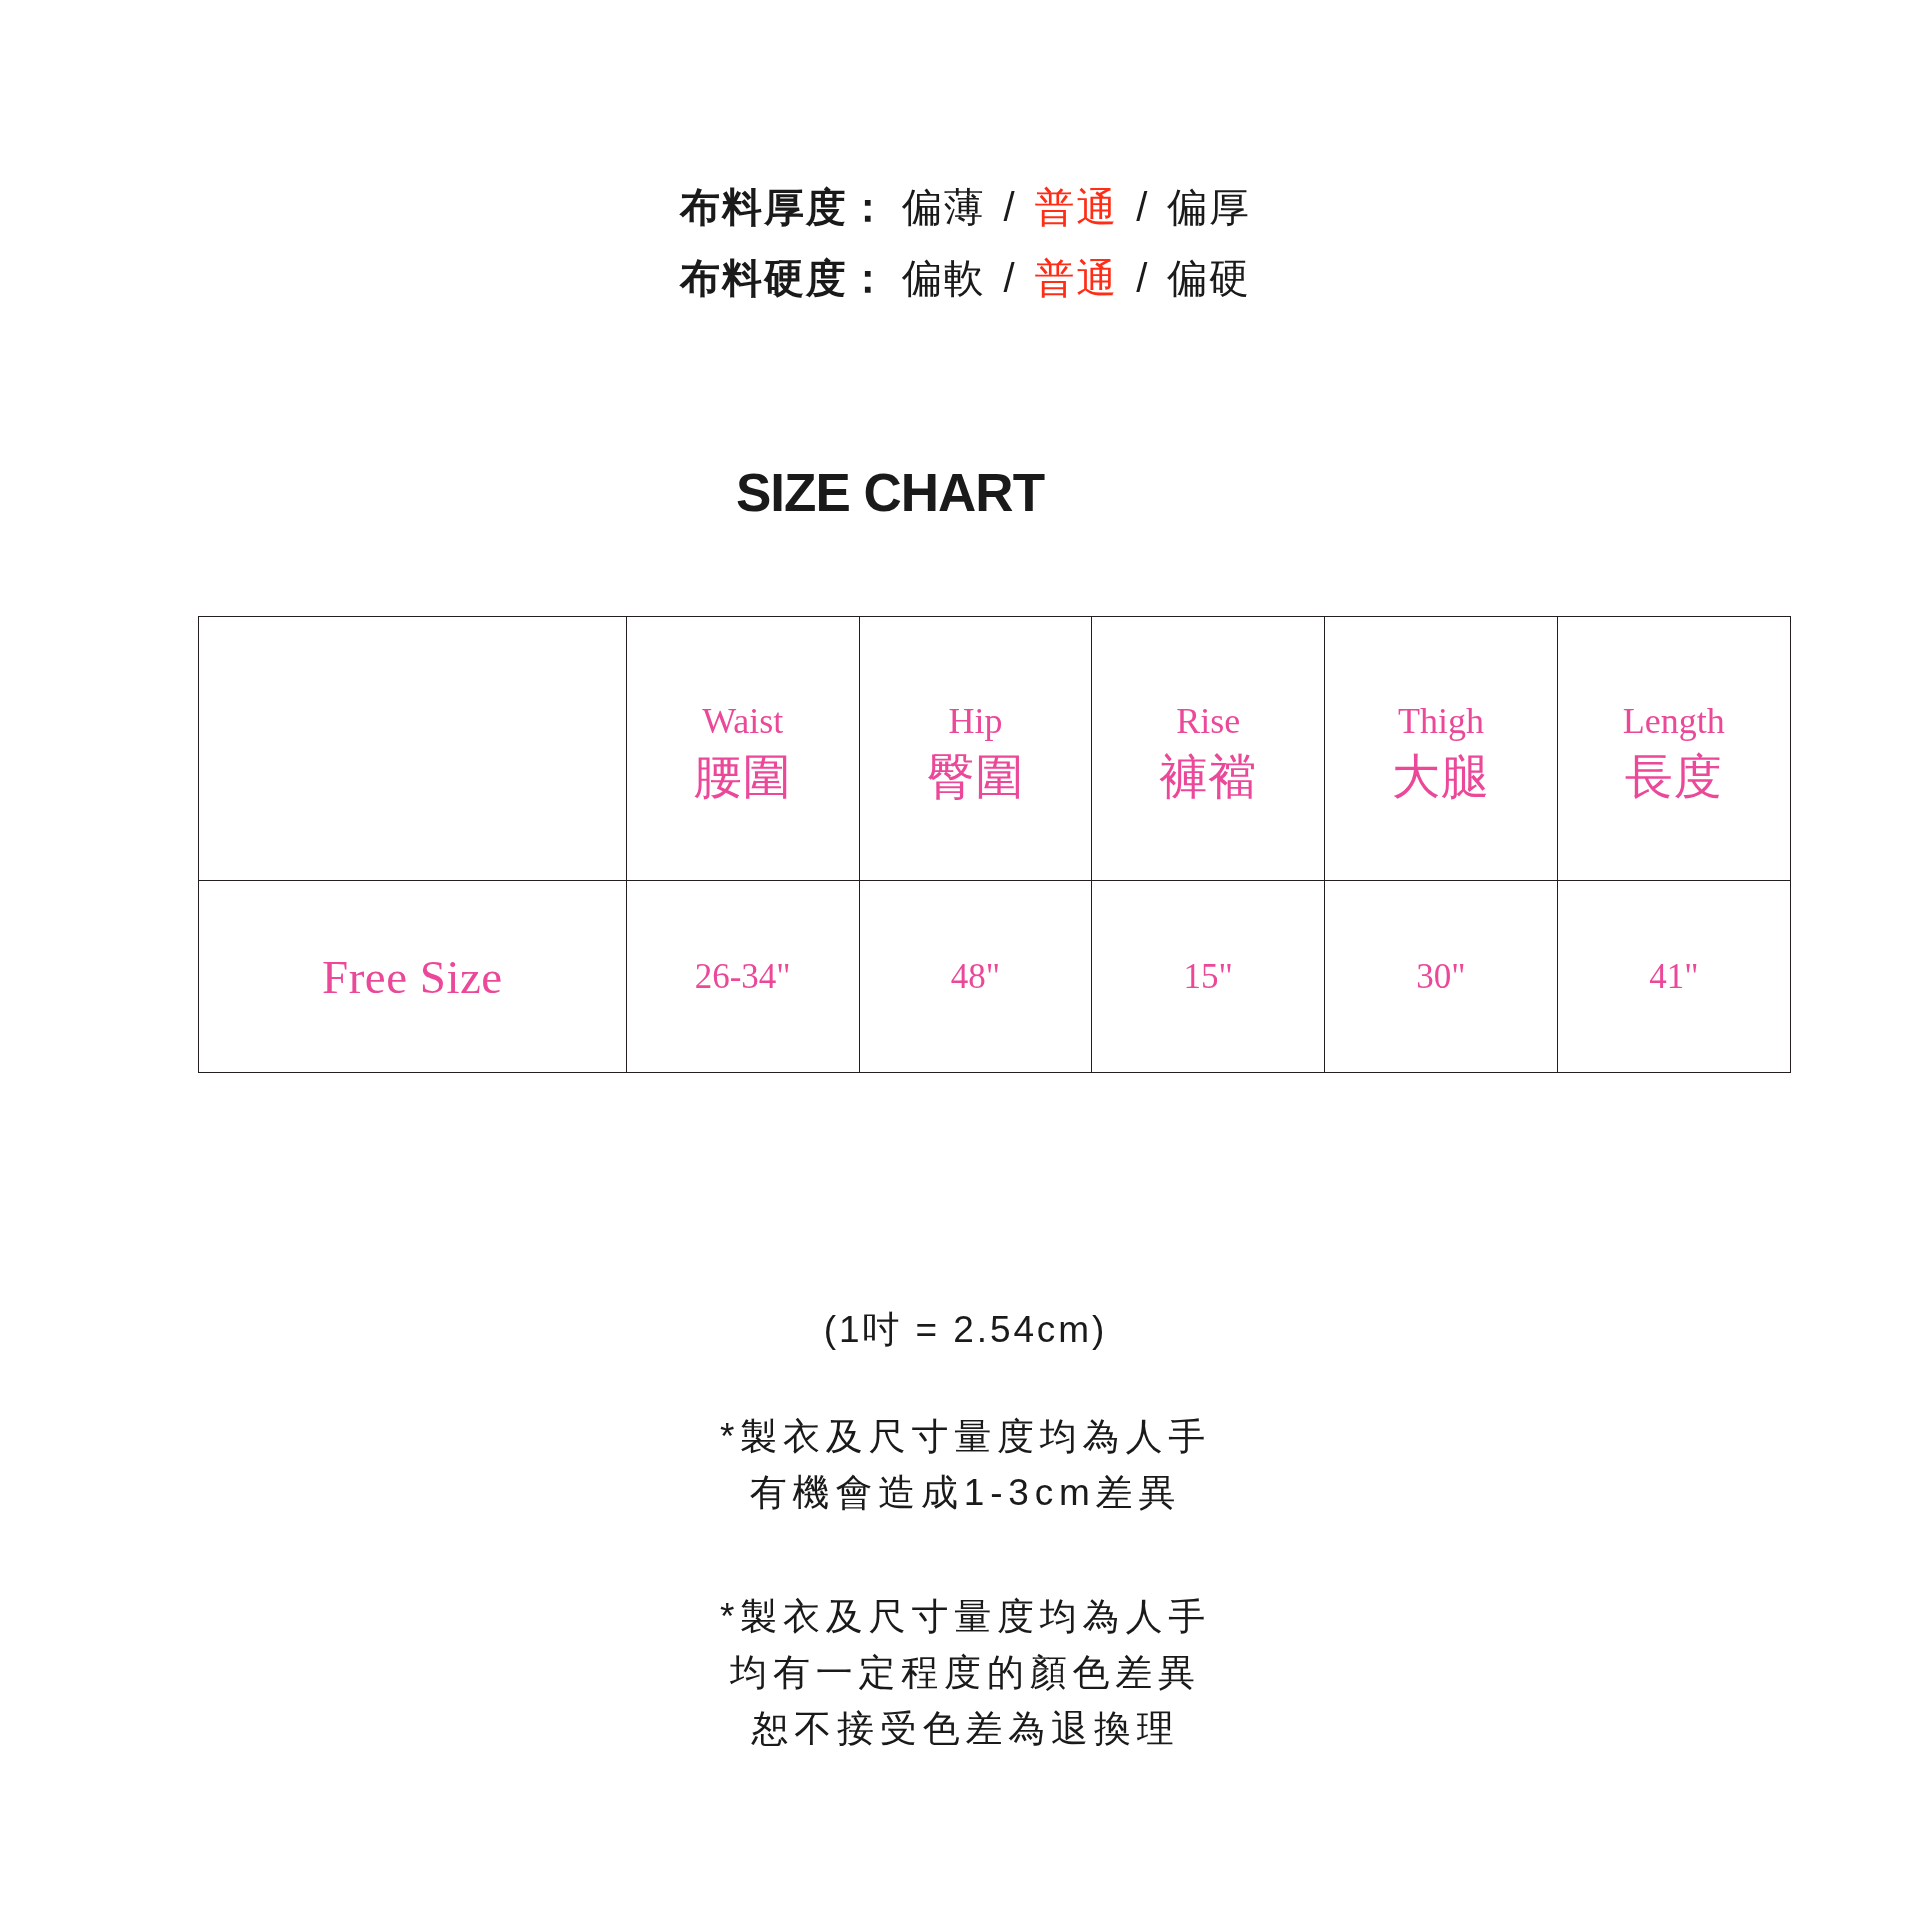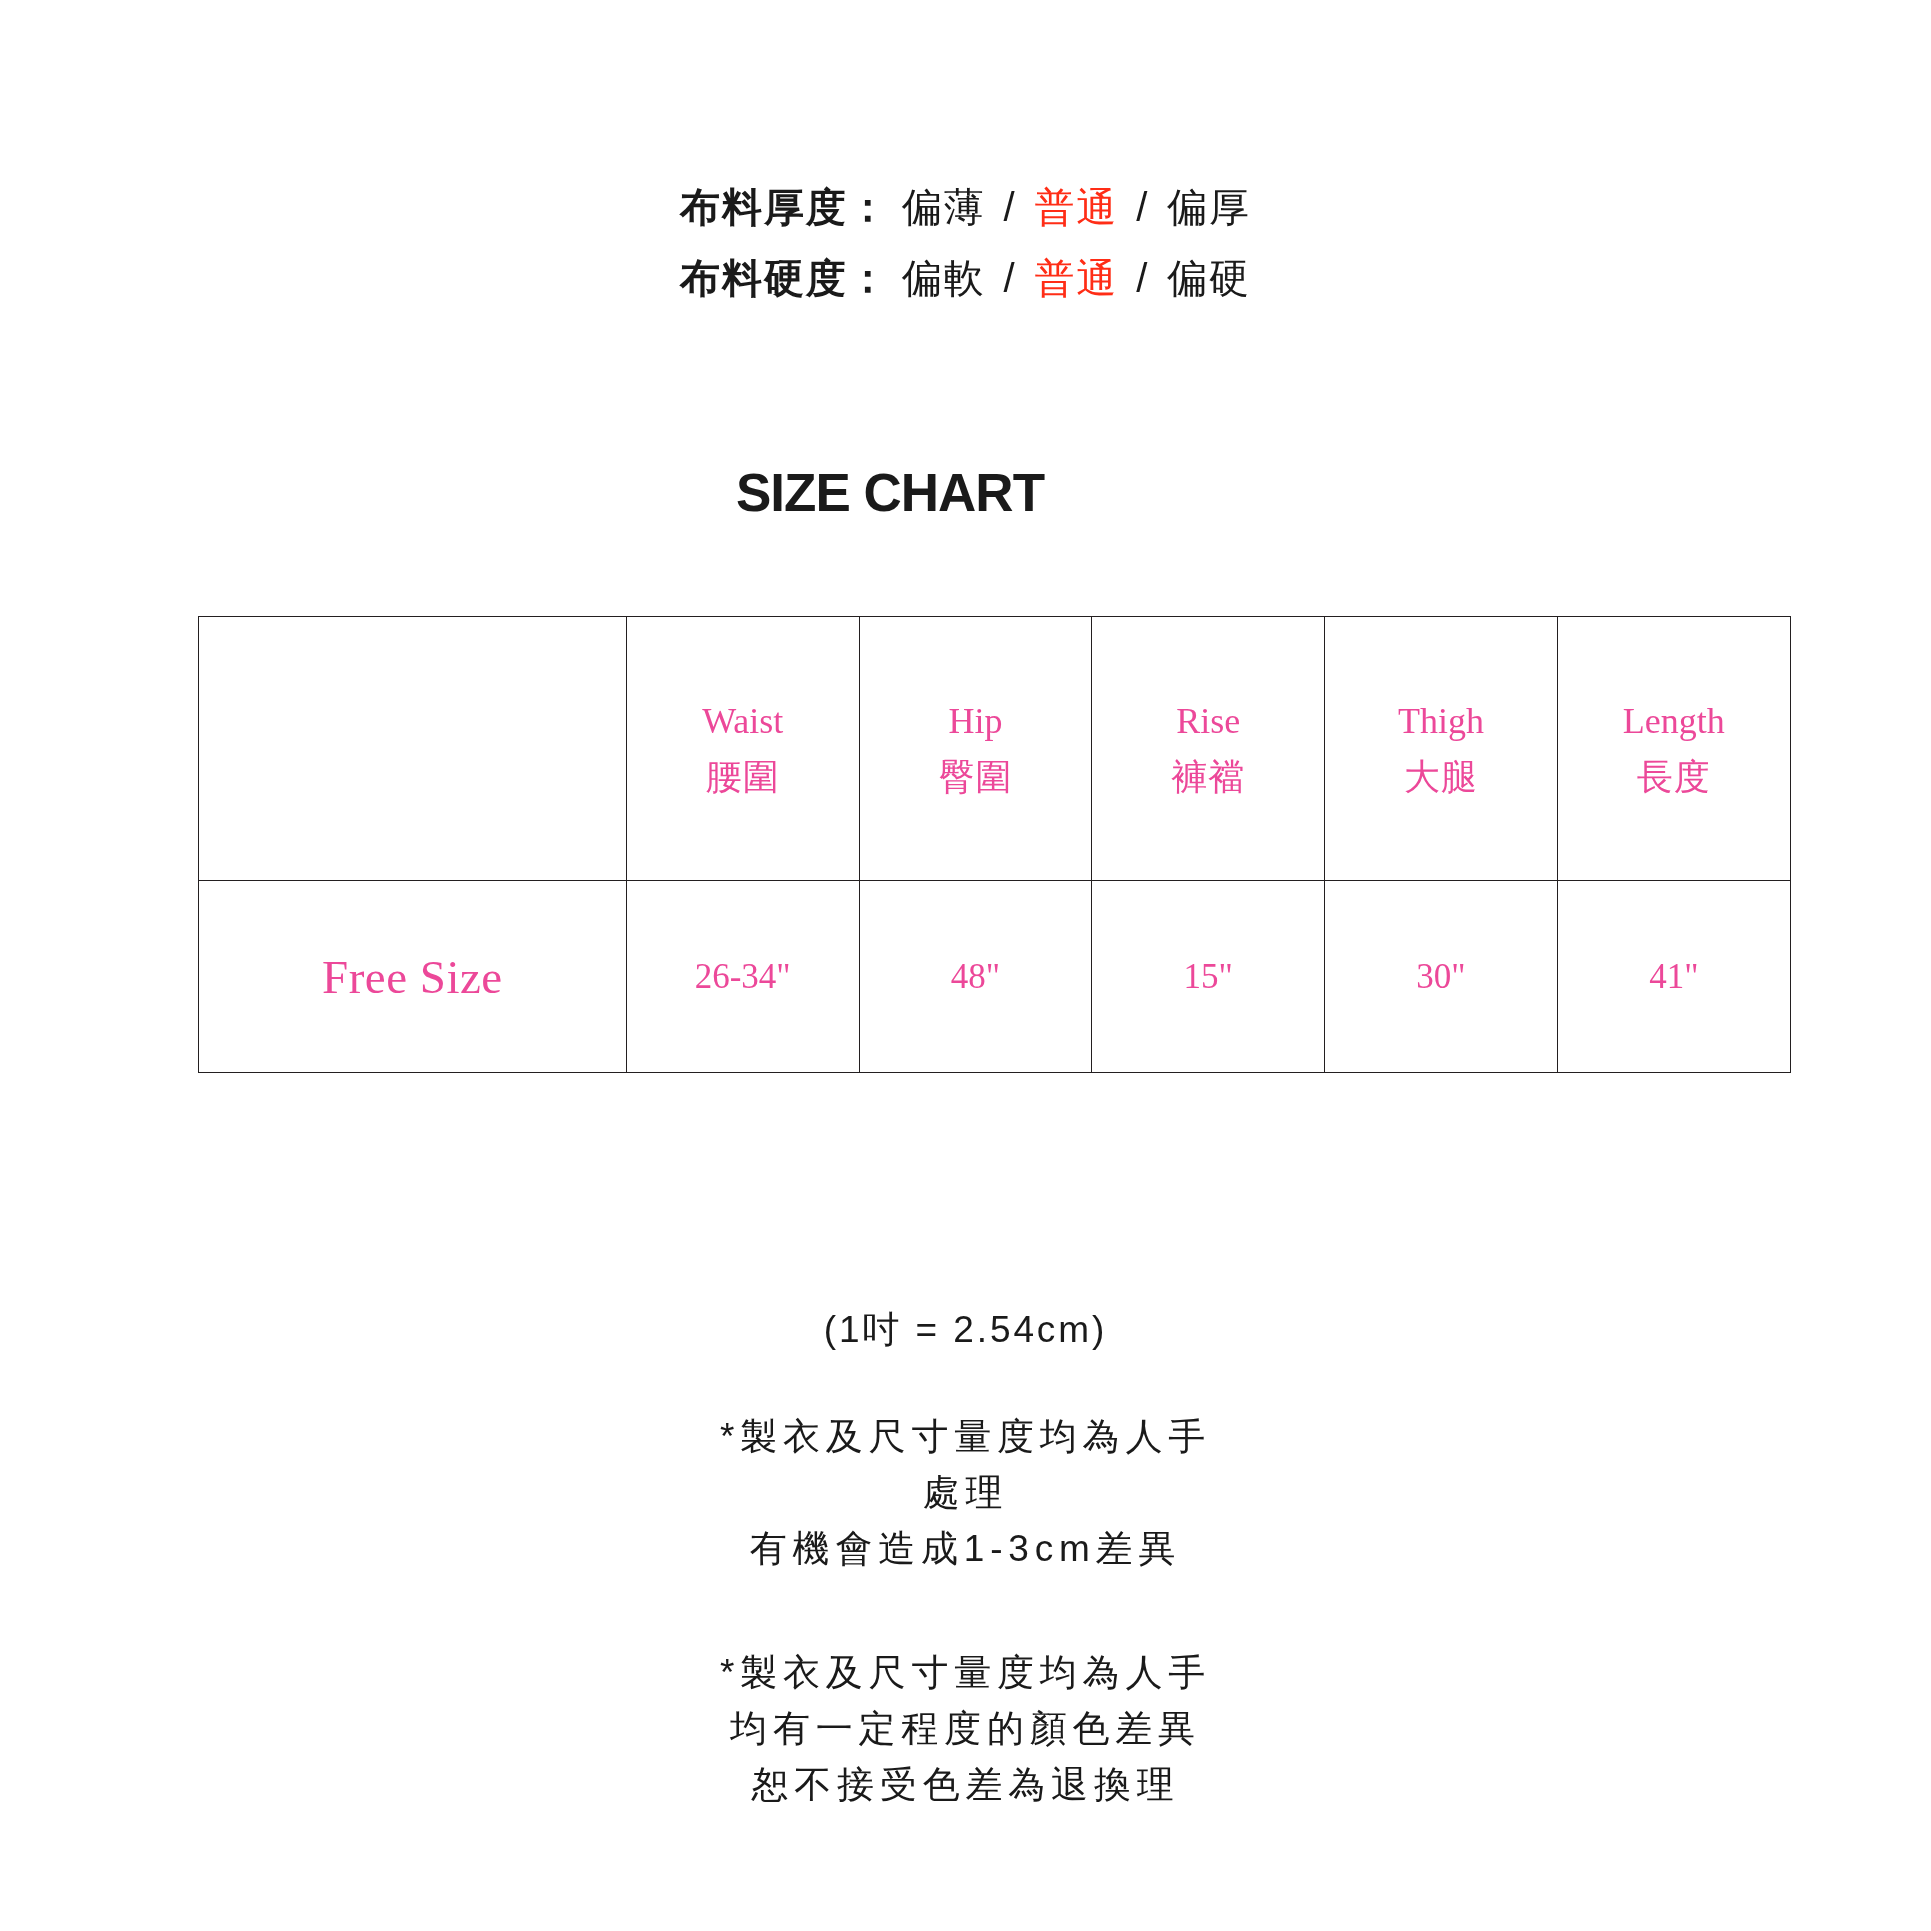--- a/index.html
+++ b/index.html
@@ -86,21 +86,21 @@
   .col-label { width: 419px; }
   .col-m { width: 224px; }
 
   tr.head-row td {
     height: 263px;
     font-size: 36px;
     line-height: 56px;
     padding: 0 3.9px;
   }
   .hd-en { display: block; }
-  .hd-zh { display: block; font-family: Liberation Sans, sans-serif; font-size: 36px; letter-spacing: 1px; }
+  .hd-zh { display: block; font-family: Liberation Sans, sans-serif; font-size: 48px; letter-spacing: 1px; }
 
   tr.data-row td {
     height: 189px;
     font-size: 35px;
   }
   tr.data-row td.size-name {
     font-size: 47px;
     letter-spacing: 0.5px;
   }
 
@@ -196,21 +196,20 @@
       </tr>
     </tbody>
       </table>
   </div>
 
   <div class="notes">
     <div class="note-conv">(1吋 = 2.54cm)</div>
 
     <div class="note-group">
       <div class="note-line">*製衣及尺寸量度均為人手</div>
-      <div class="note-line">處理</div>
       <div class="note-line">有機會造成1-3cm差異</div>
     </div>
 
     <div class="note-group second">
       <div class="note-line">*製衣及尺寸量度均為人手</div>
       <div class="note-line">均有一定程度的顏色差異</div>
       <div class="note-line">恕不接受色差為退換理</div>
     </div>
   </div>
 

